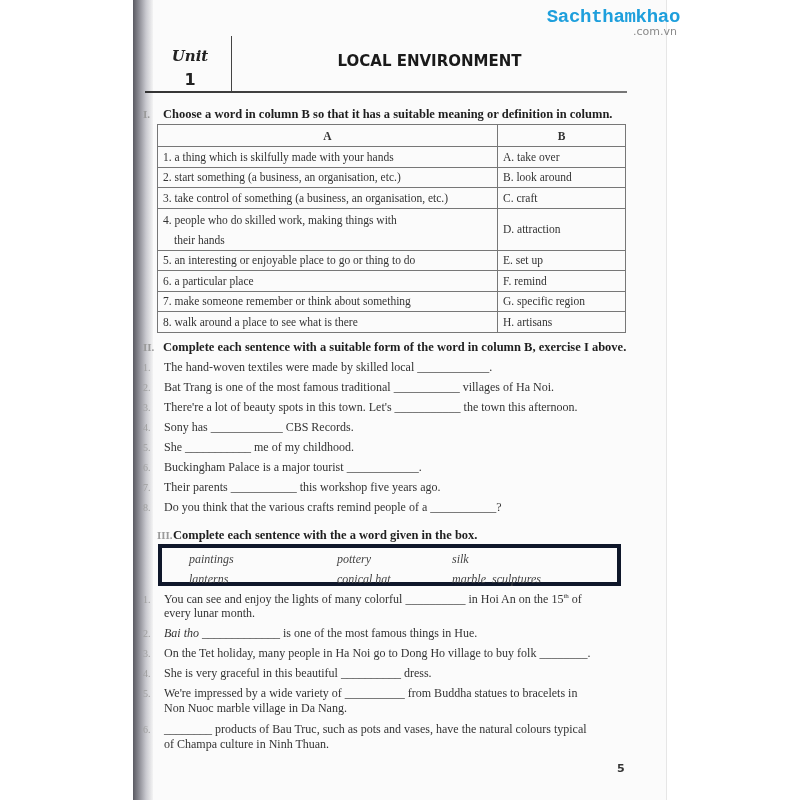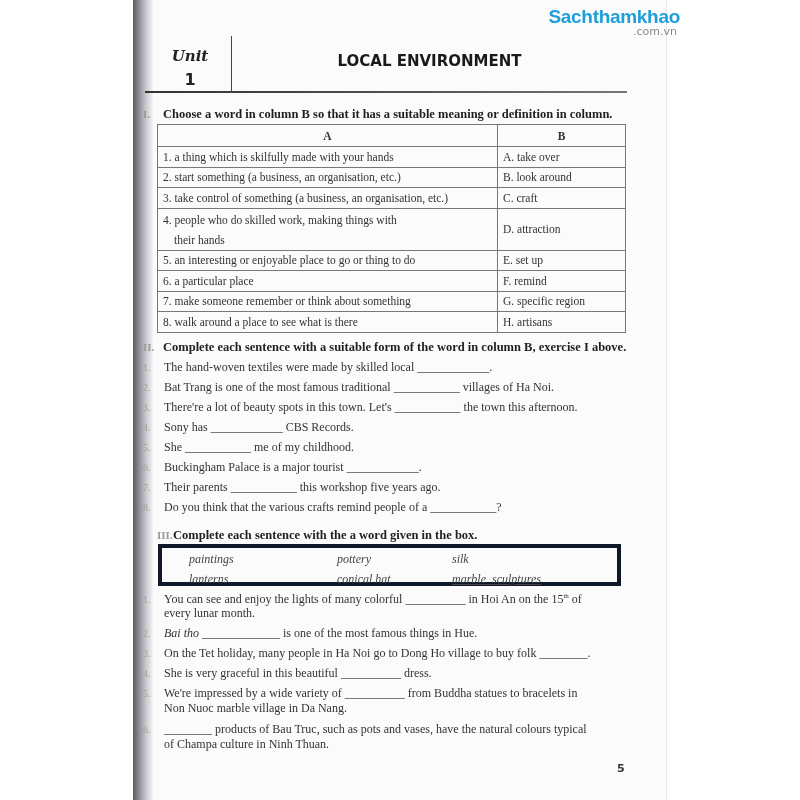--- a/index.html
+++ b/index.html
@@ -13,21 +13,21 @@
     }
     .spine {
       position: absolute; left: 133px; top: 0; width: 20px; height: 800px;
       background: linear-gradient(to right, #5a5a62 0%, #8c8c94 30%, #c9c9cf 65%, #f4f4f4 100%);
     }
 
     .logo {
       position: absolute; left: 514px; top: 6px; text-align: right; width: 166px;
     }
     .logo-main {
-      font-family: Liberation Sans, sans-serif; font-weight: bold; font-size: 19px;
+      font-family: Liberation Mono, monospace; font-weight: bold; font-size: 19px;
       color: #1e9fdc; letter-spacing: -0.3px; line-height: 22px;
     }
     .logo-sub {
       font-family: "DejaVu Sans", sans-serif; font-size: 11px; color: #8a8a8a;
       line-height: 12px; margin-right: 3px; margin-top: -2px; text-align: right;
     }
 
     .unit-block {
       position: absolute; left: 150px; top: 36px; width: 80px; height: 56px; text-align: center;
     }
@@ -175,21 +175,21 @@
 <div class="sec-head" style="top:528px;">
   <span class="sec-num" style="width:16px;margin-left:14px;">III.</span><span>Complete each sentence with the a word given in the box.</span>
 </div>
 
 <div class="word-box">
   <span class="wb-item" style="left:27px; top:4px;">paintings</span>
   <span class="wb-item" style="left:175px; top:4px;">pottery</span>
   <span class="wb-item" style="left:290px; top:4px;">silk</span>
   <span class="wb-item" style="left:27px; top:24px;">lanterns</span>
   <span class="wb-item" style="left:175px; top:24px;">conical hat</span>
-  <span class="wb-item" style="left:290px; top:24px; white-space:pre;text-decoration:underline;">marble  sculptures</span>
+  <span class="wb-item" style="left:290px; top:24px; white-space:pre;">marble  sculptures</span>
 </div>
 
 <div class="ex-line" style="top:592px;"><span class="n">1.</span><span>You can see and enjoy the lights of many colorful __________ in Hoi An on the 15</span><sup>th</sup><span> of</span></div>
 <div class="ex-cont" style="top:606px;">every lunar month.</div>
 
 <div class="ex-line" style="top:626px;"><span class="n">2.</span><span class="it">Bai tho</span><span> _____________ is one of the most famous things in Hue.</span></div>
 <div class="ex-line" style="top:646px;"><span class="n">3.</span><span>On the Tet holiday, many people in Ha Noi go to Dong Ho village to buy folk ________.</span></div>
 <div class="ex-line" style="top:666px;"><span class="n">4.</span><span>She is very graceful in this beautiful __________ dress.</span></div>
 <div class="ex-line" style="top:686px;"><span class="n">5.</span><span>We're impressed by a wide variety of __________ from Buddha statues to bracelets in</span></div>
 <div class="ex-cont" style="top:701px;">Non Nuoc marble village in Da Nang.</div>

